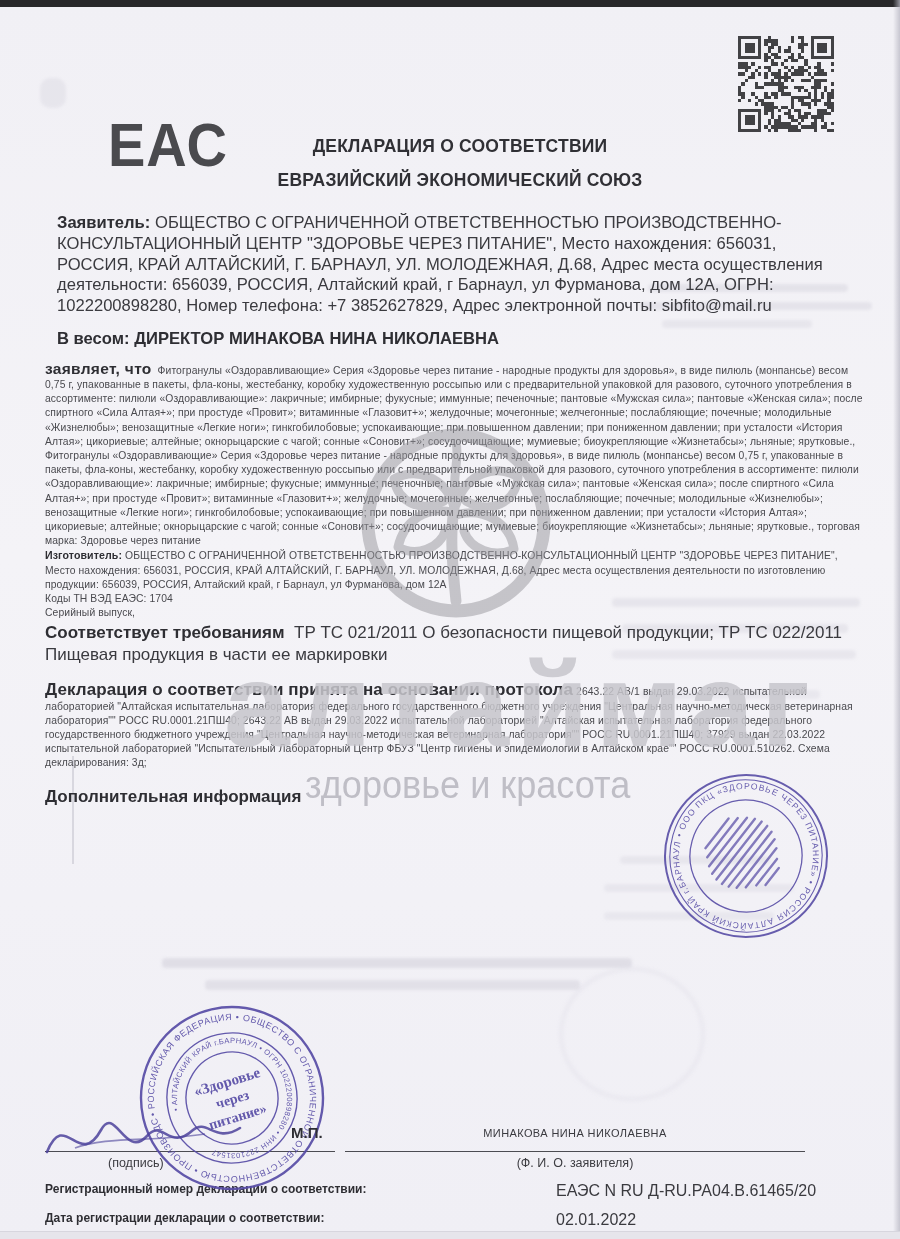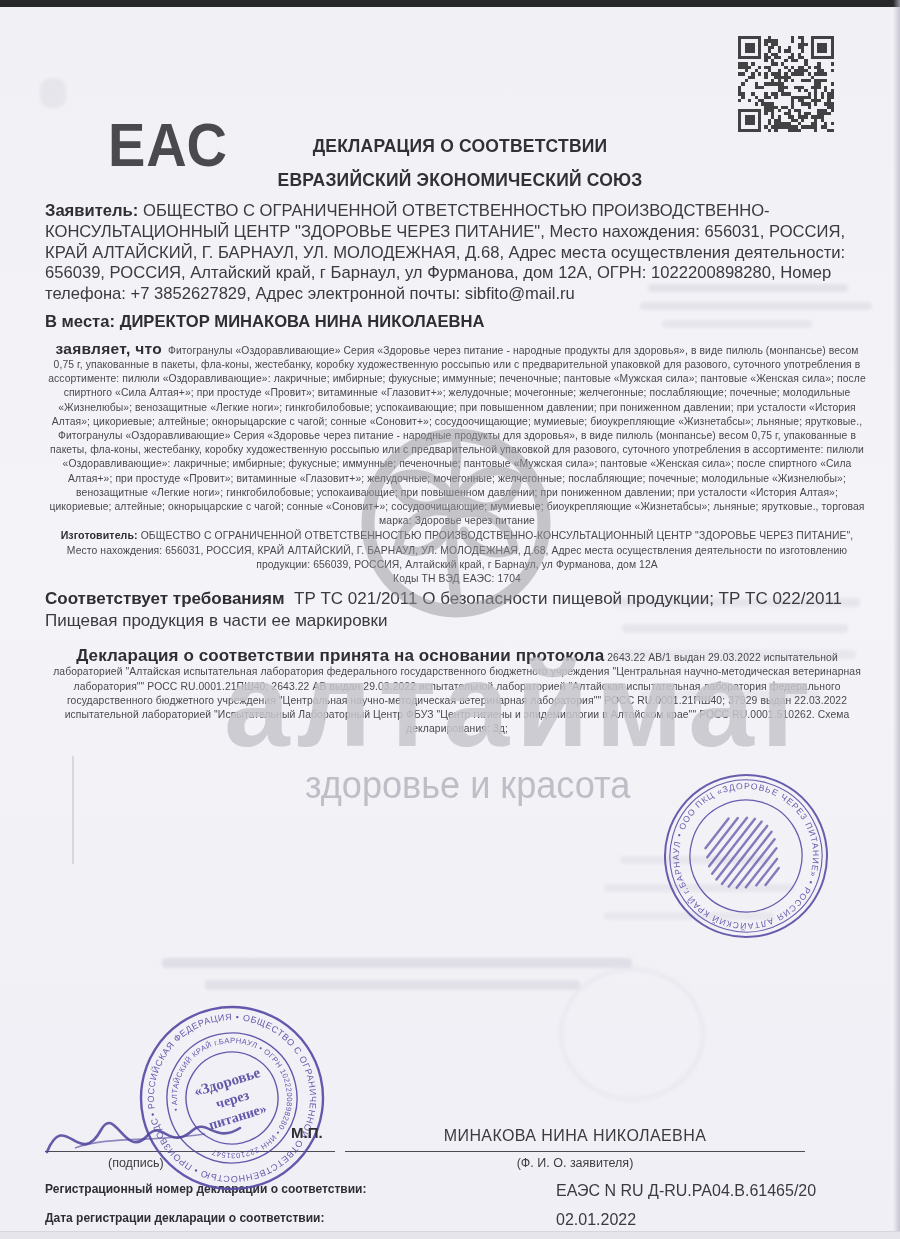--- a/index.html
+++ b/index.html
@@ -9,24 +9,24 @@
   .strip-top{position:absolute;left:0;top:0;width:900px;height:7px;background:#28282a;}
   .edge-right{position:absolute;right:0;top:0;width:7px;height:1239px;
     background:linear-gradient(90deg,rgba(200,199,209,0),rgba(185,184,196,.75));}
   .strip-bottom{position:absolute;left:0;bottom:0;width:900px;height:7px;background:#e6e5eb;border-top:1px solid #d7d6de;}
   .eac{position:absolute;left:108px;top:112px;font-size:56px;font-weight:700;color:#4a4a4e;
     letter-spacing:1px;transform:scaleY(1.08);filter:blur(.3px);}
   .qr{position:absolute;left:737px;top:36px;}
   .titles{position:absolute;left:60px;top:136px;width:800px;text-align:center;}
   .titles h1{margin:0 0 13px 0;font-size:17.5px;font-weight:700;color:#303035;letter-spacing:.2px;}
   .content{position:absolute;left:45px;top:201px;width:824px;z-index:2;}
-  .para{margin:0;font-size:16.6px;line-height:20.8px;color:#3a3a3f;}
+  .para{margin:12px;font-size:16.6px;line-height:20.8px;color:#3a3a3f;}
   .lbl{font-weight:700;color:#2e2e33;}
   .person{margin-top:7px;font-weight:700;color:#2e2e33;}
-  .small{font-size:10.35px;line-height:14.2px;color:#49494e;letter-spacing:.1px;text-align:center;}
+  .small{font-size:10.35px;line-height:14.2px;color:#49494e;letter-spacing:.1px;text-align:left;}
   .declares{margin-top:9px;}
   .lbl-mid{font-size:15.5px;font-weight:700;color:#2e2e33;letter-spacing:.3px;}
   .lbl-big{font-size:17px;font-weight:700;color:#2e2e33;}
   .compliance{margin-top:2px;font-size:17px;line-height:22px;color:#3a3a3f;}
   .protocol{margin-top:14px;}
   .additional{margin-top:16px;font-size:17px;font-weight:700;color:#2e2e33;}
   .validity{margin-top:44px;width:792px;font-size:17px;line-height:22px;font-weight:700;color:#2e2e33;}
   
   .wm{position:absolute;z-index:3;pointer-events:none;}
   .wm-tree{left:356px;top:423px;opacity:.5;}
@@ -38,21 +38,21 @@
   .ghost-circle{position:absolute;border:2px solid #d9d7e2;border-radius:50%;filter:blur(2px);z-index:1;}
   .fold{position:absolute;left:72px;top:756px;width:2px;height:108px;background:#d8d7df;filter:blur(.5px);z-index:1;}
   
   .stamp{position:absolute;z-index:6;}
   .stamp-large{left:658px;top:768px;transform:rotate(16deg);opacity:.9;}
   .stamp-small{left:134px;top:1000px;transform:rotate(-13deg);opacity:.92;}
   .sig{position:absolute;left:35px;top:1090px;z-index:7;}
   .mp{position:absolute;left:291px;top:1124px;font-size:15px;font-weight:700;color:#2e2e33;z-index:8;}
   .line{position:absolute;border-top:1.6px solid #4c4c52;z-index:4;}
   .cap{position:absolute;font-size:12.5px;color:#3c3c41;z-index:4;}
-  .name{position:absolute;left:345px;top:1127px;width:460px;text-align:center;font-size:16px;color:#3a3a3f;letter-spacing:.4px;z-index:4;}
+  .name{position:absolute;left:345px;top:1127px;width:460px;text-align:center;font-size:11px;color:#3a3a3f;letter-spacing:.4px;z-index:4;}
   .regrow-label{position:absolute;left:45px;font-size:12px;font-weight:700;color:#2e2e33;z-index:4;}
   .regrow-value{position:absolute;left:556px;font-size:16px;color:#3a3a3f;z-index:4;}
 </style>
 </head>
 <body>
 
 <div class="page">
 
   <div class="strip-top"></div>
   <div class="edge-right"></div>
@@ -384,32 +384,34 @@
   </svg>
 
   <div class="titles">
     <h1>ДЕКЛАРАЦИЯ О СООТВЕТСТВИИ</h1>
     <h1>ЕВРАЗИЙСКИЙ ЭКОНОМИЧЕСКИЙ СОЮЗ</h1>
   </div>
 
   <div class="content">
     <p class="para"><span class="lbl">Заявитель:</span> <span>ОБЩЕСТВО С ОГРАНИЧЕННОЙ ОТВЕТСТВЕННОСТЬЮ ПРОИЗВОДСТВЕННО-КОНСУЛЬТАЦИОННЫЙ ЦЕНТР "ЗДОРОВЬЕ ЧЕРЕЗ ПИТАНИЕ", Место нахождения: 656031, РОССИЯ, КРАЙ АЛТАЙСКИЙ, Г. БАРНАУЛ, УЛ. МОЛОДЕЖНАЯ, Д.68, Адрес места осуществления деятельности: 656039, РОССИЯ, Алтайский край, г Барнаул, ул Фурманова, дом 12А, ОГРН: 1022200898280, Номер телефона: +7 3852627829, Адрес электронной почты: sibfito@mail.ru</span></p>
 
-    <p class="para person"><span>В места:</span> <span>ДИРЕКТОР МИНАКОВА НИНА НИКОЛАЕВНА</span></p>
+    <p class="para person"><span>В весом:</span> <span>ДИРЕКТОР МИНАКОВА НИНА НИКОЛАЕВНА</span></p>
 
     <div class="small declares"><span class="lbl-mid">заявляет, что</span>&nbsp;&nbsp;<span>Фитогранулы «Оздоравливающие»  Серия «Здоровье через питание  - народные продукты для здоровья», в виде пилюль (монпансье) весом 0,75 г, упакованные в пакеты, фла-коны, жестебанку, коробку художественную россыпью или с предварительной упаковкой для разового, суточного употребления в ассортименте: пилюли  «Оздоравливающие»: лакричные; имбирные; фукусные; иммунные; печеночные; пантовые «Мужская сила»; пантовые «Женская  сила»; после спиртного «Сила Алтая+»; при простуде «Провит»; витаминные  «Глазовит+»;  желудочные; мочегонные; желчегонные; послабляющие; почечные; молодильные «Жизнелюбы»; венозащитные «Легкие ноги»; гинкгобилобовые; успокаивающие; при повышенном давлении; при пониженном давлении; при усталости «История Алтая»;  цикориевые; алтейные; окнорыцарские  с чагой;  сонные «Соновит+»; сосудоочищающие; мумиевые; биоукрепляющие «Жизнетабсы»; льняные; ярутковые., Фитогранулы «Оздоравливающие»  Серия «Здоровье через питание - народные продукты для здоровья», в виде пилюль (монпансье) весом 0,75 г, упакованные в пакеты, фла-коны, жестебанку, коробку художественную россыпью или с предварительной упаковкой для разового, суточного употребления в ассортименте: пилюли  «Оздоравливающие»: лакричные; имбирные; фукусные; иммунные; печеночные; пантовые «Мужская сила»; пантовые «Женская  сила»; после спиртного «Сила Алтая+»; при простуде «Провит»; витаминные  «Глазовит+»;  желудочные; мочегонные; желчегонные; послабляющие; почечные; молодильные «Жизнелюбы»; венозащитные «Легкие ноги»; гинкгобилобовые; успокаивающие; при повышенном давлении; при пониженном давлении; при усталости «История Алтая»; цикориевые; алтейные; окнорыцарские  с чагой;  сонные «Соновит+»; сосудоочищающие; мумиевые; биоукрепляющие «Жизнетабсы»; льняные; ярутковые., торговая марка: Здоровье через питание</span></div>
 
     <div class="small"><span class="lbl" style="font-size:10.6px">Изготовитель:</span> <span>ОБЩЕСТВО С ОГРАНИЧЕННОЙ ОТВЕТСТВЕННОСТЬЮ ПРОИЗВОДСТВЕННО-КОНСУЛЬТАЦИОННЫЙ ЦЕНТР "ЗДОРОВЬЕ ЧЕРЕЗ ПИТАНИЕ", Место нахождения: 656031, РОССИЯ, КРАЙ АЛТАЙСКИЙ, Г. БАРНАУЛ, УЛ. МОЛОДЕЖНАЯ, Д.68, Адрес места осуществления деятельности по изготовлению продукции: 656039, РОССИЯ, Алтайский край, г Барнаул, ул Фурманова, дом 12А</span></div>
 
     <div class="small">Коды ТН ВЭД ЕАЭС: 1704</div>
+    <div class="small">Серийный выпуск,</div>
 
     <p class="compliance"><span class="lbl-big">Соответствует требованиям</span>&nbsp;&nbsp;<span>ТР ТС 021/2011 О безопасности пищевой продукции; ТР ТС 022/2011 Пищевая продукция в части ее маркировки</span></p>
 
     <div class="small protocol"><span class="lbl-big">Декларация о соответствии принята на основании протокола</span> <span>2643.22 АВ/1 выдан 29.03.2022  испытательной лабораторией "Алтайская испытательная лаборатория федерального государственного бюджетного учреждения "Центральная научно-методическая ветеринарная лаборатория"" РОСС RU.0001.21ПШ40; 2643.22 АВ  выдан 29.03.2022  испытательной лабораторией "Алтайская испытательная лаборатория федерального государственного бюджетного учреждения "Центральная научно-методическая ветеринарная лаборатория"" РОСС RU.0001.21ПШ40; 37929 выдан 22.03.2022  испытательной лабораторией "Испытательный Лабораторный Центр ФБУЗ "Центр гигиены и эпидемиологии в Алтайском крае"" РОСС RU.0001.510262. Схема декларирования: 3д;</span></div>
 
+    <p class="additional">Дополнительная информация</p>
 
   </div>
 
   <svg class="wm wm-tree" width="200" height="200" viewBox="-100 -100 200 200">
     <g stroke="#97969c" fill="none" stroke-linecap="round">
       <circle r="88" stroke-width="13"></circle>
       <path d="M0,78 C-4,40 -6,10 -2,-14" stroke-width="11"></path>
       <path d="M-2,-10 C-30,-18 -52,-2 -58,24 M-58,24 C-40,34 -16,26 -10,6" stroke-width="9"></path>
       <path d="M-2,-16 C-10,-46 -40,-56 -62,-44 M-62,-44 C-58,-20 -34,-10 -12,-22" stroke-width="9"></path>
       <path d="M0,-18 C10,-50 40,-60 62,-46 M62,-46 C60,-20 34,-8 10,-22" stroke-width="9"></path>

